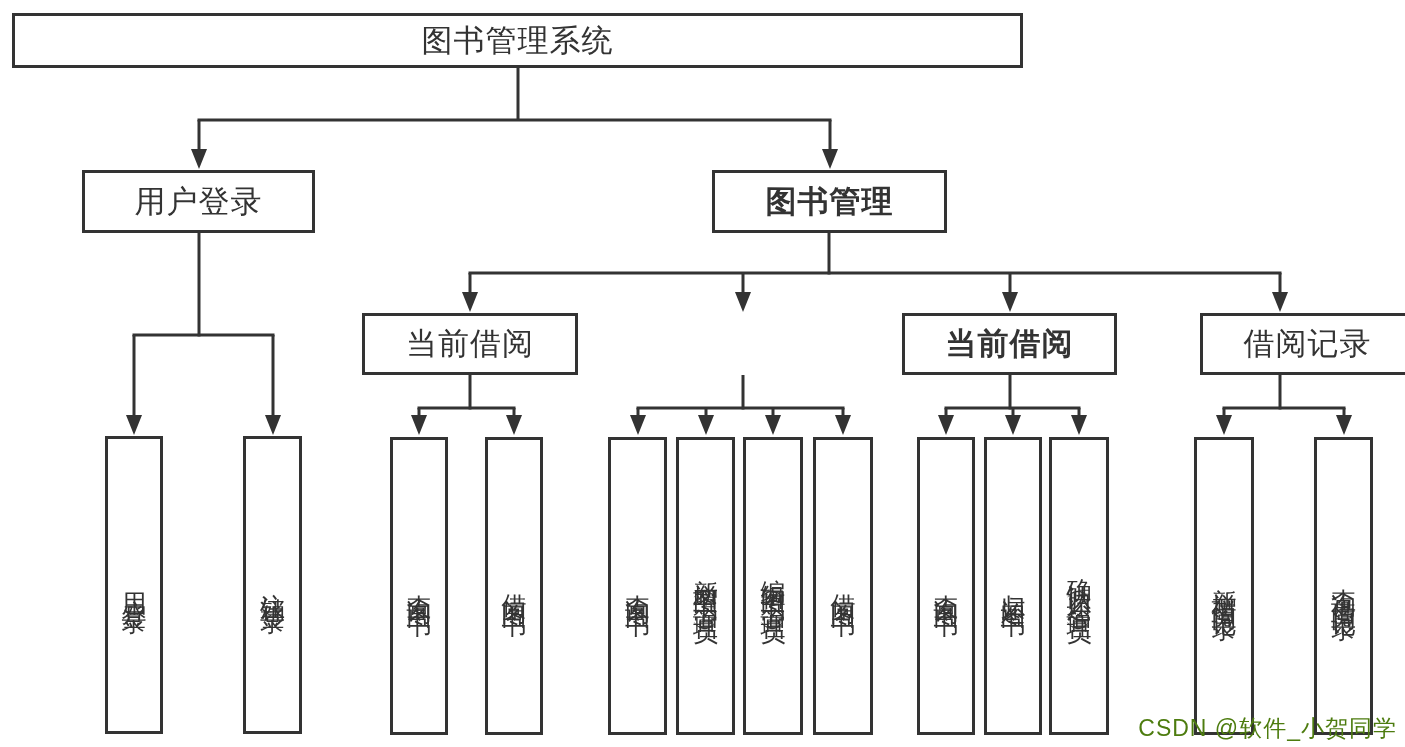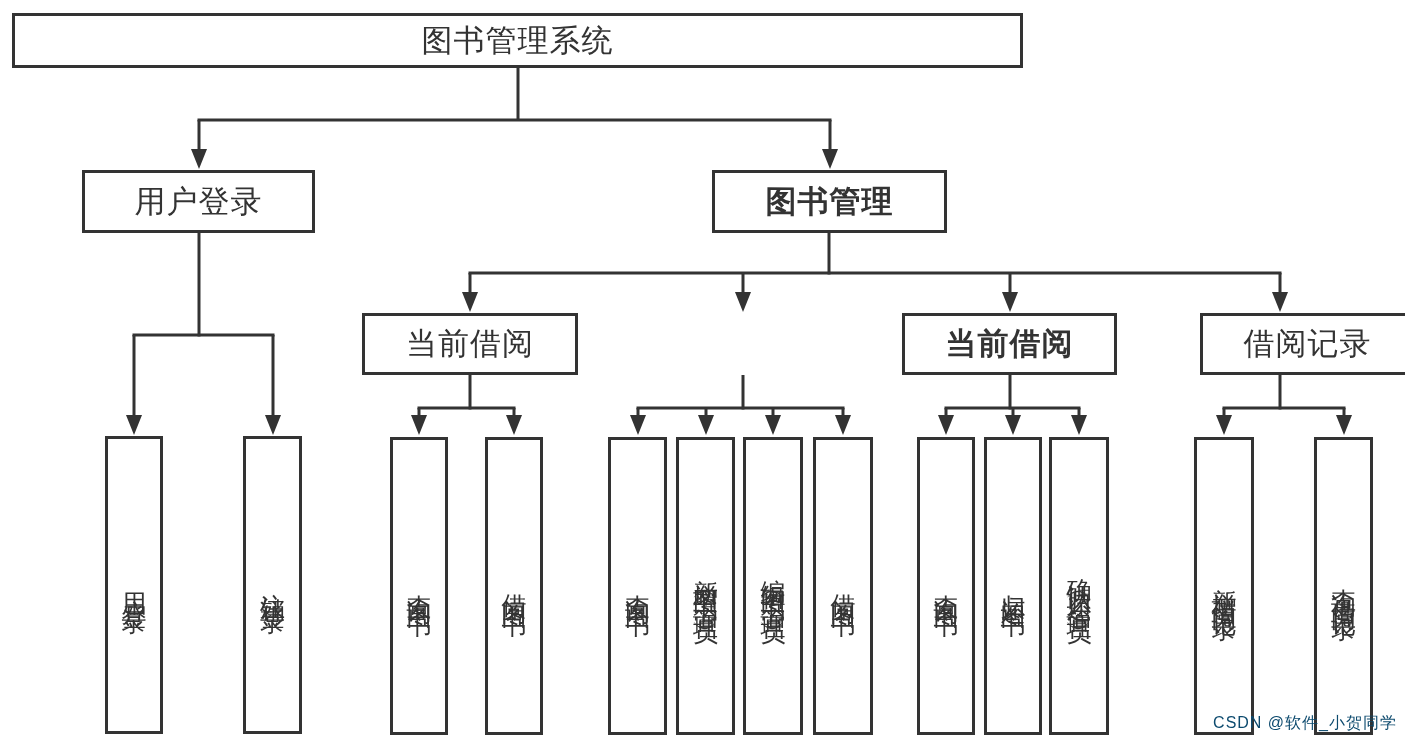--- a/index.html
+++ b/index.html
@@ -34,22 +34,22 @@
     text-orientation: mixed;
     font-size: 25px;
     line-height: 1;
     letter-spacing: 6px;
     white-space: nowrap;
   }
   .watermark {
     position: absolute;
     right: 8px;
     top: 713px;
-    font-size: 16px;
-    color: #0c4a6e;
+    font-size: 23px;
+    color: #4d7c0f;
     z-index: 2;
     letter-spacing: 1px;
   }
 </style>
 </head>
 <body>
 
 <div class="canvas">
 
   <svg class="wires" viewBox="0 0 1405 747" xmlns="http://www.w3.org/2000/svg">

